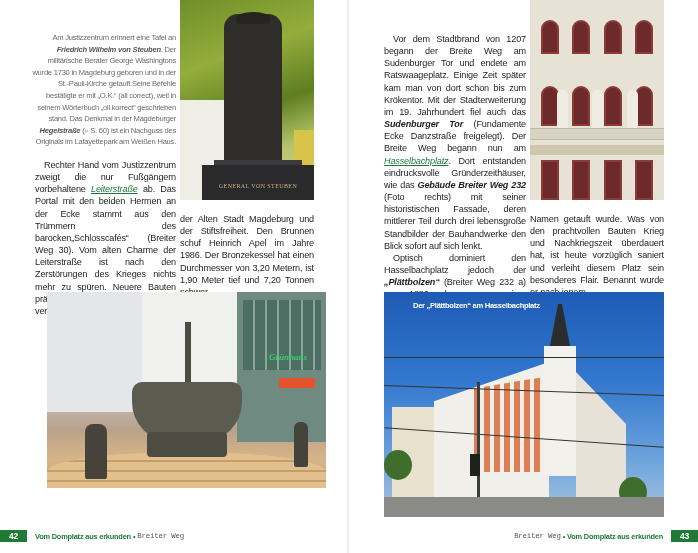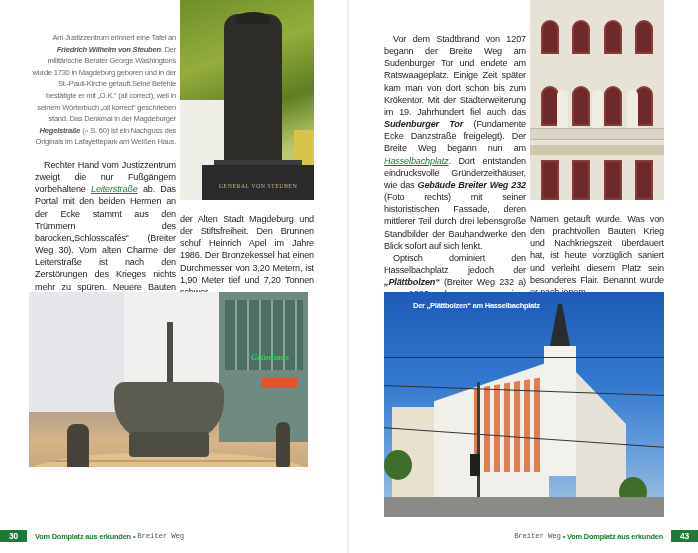--- a/index.html
+++ b/index.html
@@ -44,21 +44,21 @@
   
   .photo-facade { left: 530px; top: 0; width: 134px; height: 200px; background: #e7e2d6; }
   .photo-facade .row { position: absolute; left: 0; width: 134px; display: flex; justify-content: space-around; padding: 0 4px; }
   .photo-facade .win { width: 18px; background: #6e2a2a; border: 2px solid #8b3a35; border-radius: 9px 9px 0 0; }
   .photo-facade .win.sq { border-radius: 0; }
   .photo-facade .balcony { position: absolute; left: 0; top: 128px; width: 134px; height: 12px; background: #d9d3c3; border-top: 1px solid #bfb8a6; border-bottom: 1px solid #bfb8a6; }
   .photo-facade .cornice { position: absolute; left: 0; top: 145px; width: 134px; height: 10px; background: #cfc6ae; }
   .photo-facade .statue-fig { position: absolute; top: 90px; width: 11px; height: 38px; background: #efece4; border-radius: 5px 5px 2px 2px; }
 
   
-  .photo-fountain { left: 29px; top: 292px; width: 279px; height: 175px;
+  .photo-fountain { left: 47px; top: 292px; width: 279px; height: 196px;
                     background: linear-gradient(to bottom, #d9dde3 0%, #c9cdd2 45%, #b9a28a 70%, #d6b487 85%, #c9a880 100%); }
   .photo-fountain .bldg-l { position: absolute; left: 0; top: 0; width: 100px; height: 120px; background: #e4e6ea; }
   .photo-fountain .bldg-m { position: absolute; left: 95px; top: 0; width: 100px; height: 95px; background: #f0f0ef; }
   .photo-fountain .bldg-r { position: absolute; left: 190px; top: 0; width: 89px; height: 150px; background: #6f8a80; }
   .photo-fountain .glass-r { position: absolute; left: 196px; top: 8px; width: 78px; height: 70px;
                              background: repeating-linear-gradient(90deg, #4d6e62 0 10px, #8aa59b 10px 12px); }
   .photo-fountain .sign-green { position: absolute; left: 222px; top: 60px; font-family: "Liberation Serif", serif; font-style: italic; font-weight: bold; font-size: 9px; color: #3ad068; }
   .photo-fountain .sign-red { position: absolute; left: 232px; top: 86px; width: 36px; height: 10px; background: #e5532c; }
   .photo-fountain .bowl { position: absolute; left: 85px; top: 90px; width: 110px; height: 60px; background: #5b5c4f; border-radius: 10px 10px 40px 40px; }
   .photo-fountain .bowl-base { position: absolute; left: 100px; top: 140px; width: 80px; height: 25px; background: #4c4c42; border-radius: 4px; }
@@ -138,21 +138,21 @@
     <div class="steps"></div>
     <div class="spire"></div>
     <div class="bowl"></div>
     <div class="bowl-base"></div>
     <div class="figure-l"></div>
     <div class="figure-r"></div>
     <div class="cap-box">Apel-Brunnen in der Leiterstraße: 22 Figuren verströmen Sinnesfreuden</div>
   </div>
 
   <div class="footer footer-left">
-    <div class="pagenum">30</div>
+    <div class="pagenum">42</div>
     <span style="width:8px;"></span>
     <span class="section">Vom Domplatz aus erkunden</span>
     <span class="sep">•</span>
     <span class="chapter">Breiter Weg</span>
   </div>
 </div>
 
 <div class="spine"></div>
 
 <div class="page page-right">

